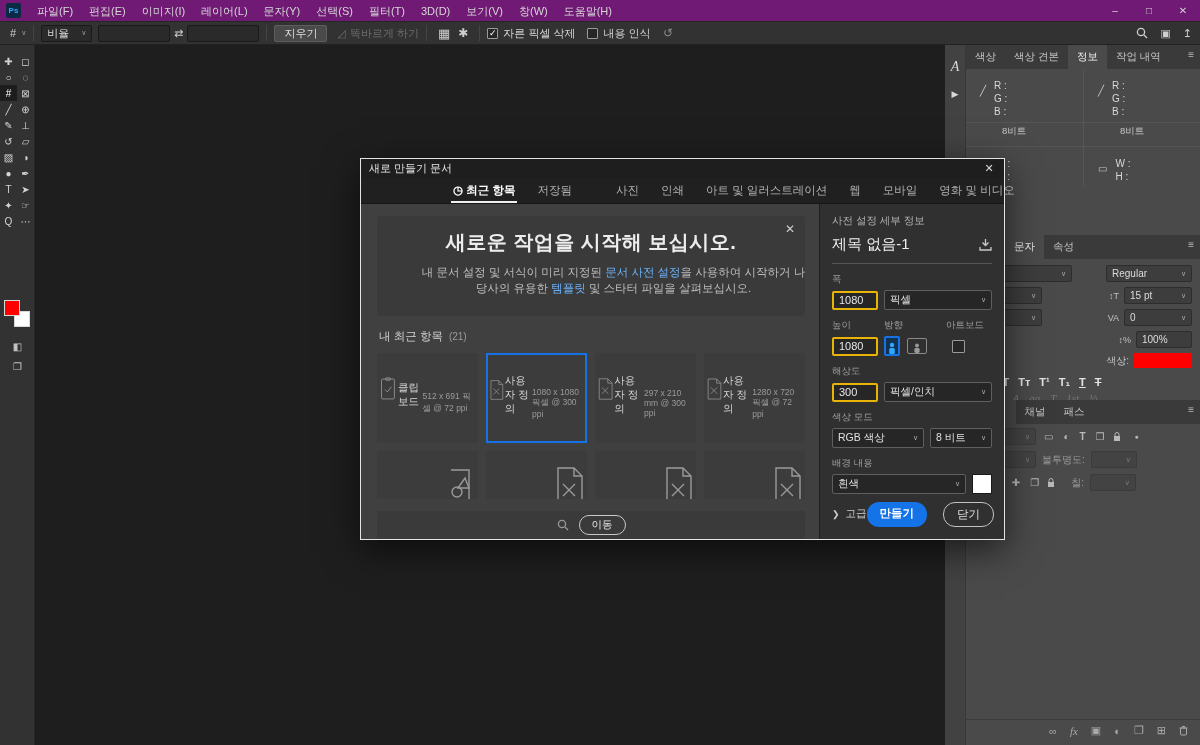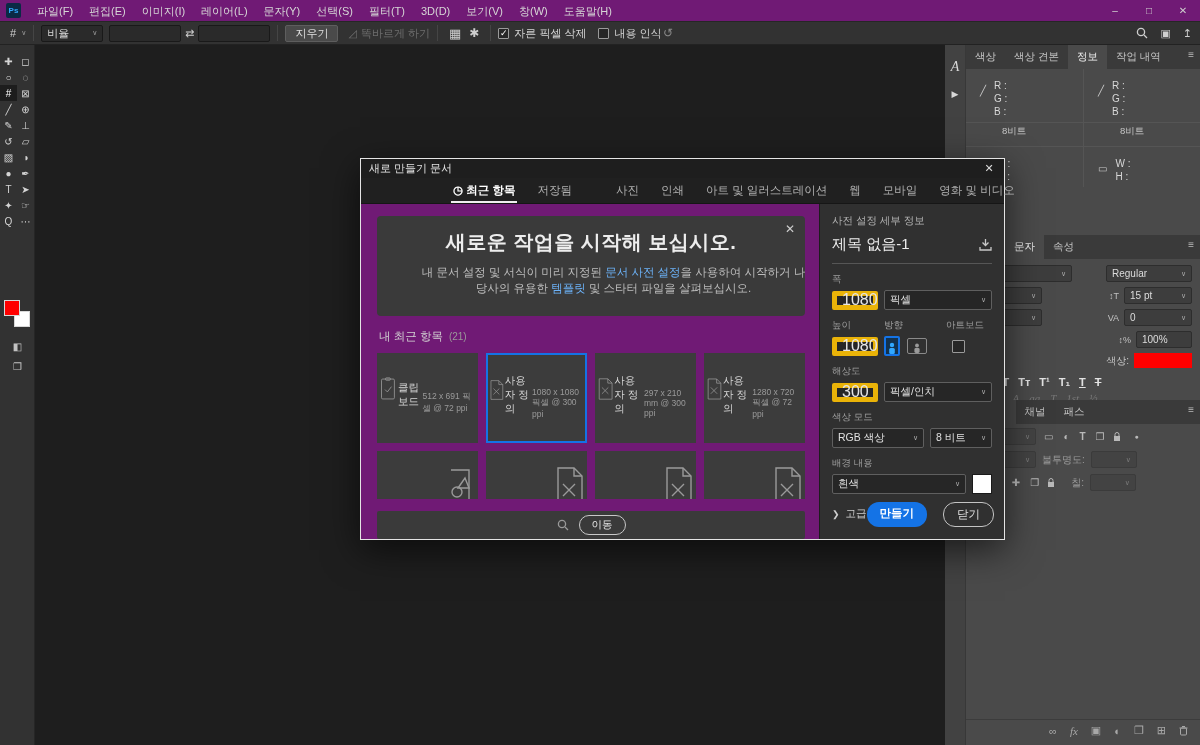--- a/index.html
+++ b/index.html
@@ -89,21 +89,21 @@
   .g3 { top:355px; height:345px; }
   .lay-row { display:flex; align-items:center; gap:6px; padding:4px 8px 2px 6px; }
   .lay-ic { color:#b9b9b9; font-size:10px; padding:0 2px; }
   .dim-dd { opacity:.5; }
   .lay-label { color:#9a9a9a; font-size:10px; }
   .lay-bottom { position:absolute; bottom:4px; left:0; width:100%; height:22px; border-top:1px solid #3c3c3c;
     display:flex; align-items:center; justify-content:flex-end; gap:13px; padding:0 12px; color:#a8a8a8; font-size:11px; }
   .fx { font-style:italic; font-family:"Liberation Serif", serif; }
 
   
-  .dialog { position:absolute; left:360px; top:158px; width:645px; height:382px; background:#701a75;
+  .dialog { position:absolute; left:360px; top:158px; width:645px; height:382px; background:#404040;
     border:1px solid #e4e4e4; box-shadow:0 10px 34px rgba(0,0,0,.6); z-index:10; }
   .dlg-titlebar { height:19px; background:#1e1e1e; display:flex; align-items:center; }
   .dlg-title { font-size:11px; color:#e2e2e2; padding-left:8px; }
   .dlg-x { margin-left:auto; width:30px; text-align:center; color:#dcdcdc; font-size:11px; }
   .dlg-tabs { height:26px; background:#202020; display:flex; align-items:center; gap:22px; padding-left:92px;
     border-bottom:1px solid #161616; font-size:11.5px; color:#b0b0b0; }
   .dtab { position:relative; line-height:25px; white-space:nowrap; }
   .dtab.active { color:#fff; font-weight:bold; }
   .dtab.active::after { content:""; position:absolute; left:-2px; right:-2px; bottom:0; height:2px; background:#f0f0f0; }
   .dtab-sep { width:1px; height:14px; background:#4d4d4d; }
@@ -129,22 +129,22 @@
     align-items:center; justify-content:center; gap:10px; }
   .search-ph { font-style:italic; color:#8f8f8f; font-size:11px; border-bottom:1px solid #6a6a6a;
     padding:0 30px 2px 4px; font-family:"Liberation Serif", serif; }
   .go-btn { border:1px solid #c8c8c8; border-radius:11px; color:#e3e3e3; font-size:10.5px; padding:2px 12px; }
   .dlg-right { width:185px; background:#303030; border-left:1px solid #1d1d1d; padding:10px 12px; position:relative; }
   .pd-header { color:#b0b0b0; font-size:10.5px; }
   .pd-name-row { display:flex; align-items:center; border-bottom:1px solid #565656; padding:7px 0 9px; }
   .pd-name { color:#ececec; font-size:15px; flex:1; }
   .pd-label { color:#9e9e9e; font-size:9.5px; margin:9px 0 4px; }
   .pd-row { display:flex; gap:6px; align-items:center; }
-  .pd-input { width:46px; height:19px; background:#262626; border:5px solid #eab308; border-radius:2px;
-    color:#e6e6e6; font-size:16px; display:flex; align-items:center; padding-left:5px; }
+  .pd-input { width:46px; height:19px; background:#262626; border:2px solid #eab308; border-radius:2px;
+    color:#e6e6e6; font-size:11px; display:flex; align-items:center; padding-left:5px; }
   .pd-dd { flex:1; height:20px; background:#262626; border:1px solid #5f5f5f; border-radius:2px;
     color:#e0e0e0; font-size:10.5px; display:flex; align-items:center; padding:0 5px; }
   .pd-dd .chv { margin-left:auto; color:#aaa; font-size:7px; }
   .tri-label { display:flex; margin:9px 0 4px; }
   .tri-label span { color:#9e9e9e; font-size:9.5px; }
   .tl1{ width:52px; } .tl2{ width:62px; }
   .orient { display:flex; gap:7px; align-items:center; width:62px; }
   .ob1 { width:16px; height:20px; border:2px solid #1473e6; border-radius:2px; display:flex; align-items:flex-end; justify-content:center; background:#12324f; }
   .ob2 { width:20px; height:16px; border:1px solid #8a8a8a; border-radius:2px; display:flex; align-items:flex-end; justify-content:center; }
   .pcb { width:13px; height:13px; border:1px solid #9a9a9a; border-radius:1px; background:#262626; }
@@ -178,21 +178,21 @@
       <span>–</span>
       <span>□</span>
       <span>✕</span>
     </div>
   </div>
 
   <div class="optionsbar">
     <span class="ob-icon" style="margin-left:6px">#</span>
     <span class="ob-chev">∨</span>
     <div class="ob-sep"></div>
-    <div class="dd" style="width:62px">
+    <div class="dd" style="width:51px">
       <span>비율</span>
       <span class="chv">∨</span>
     </div>
     <div class="ob-input" style="margin-left:6px"></div>
     <span class="ob-icon">⇄</span>
     <div class="ob-input"></div>
     <div class="ob-sep"></div>
     <div class="ob-btn">지우기</div>
     <div class="ob-dim" style="margin-left:10px">
       <span>◿</span>

